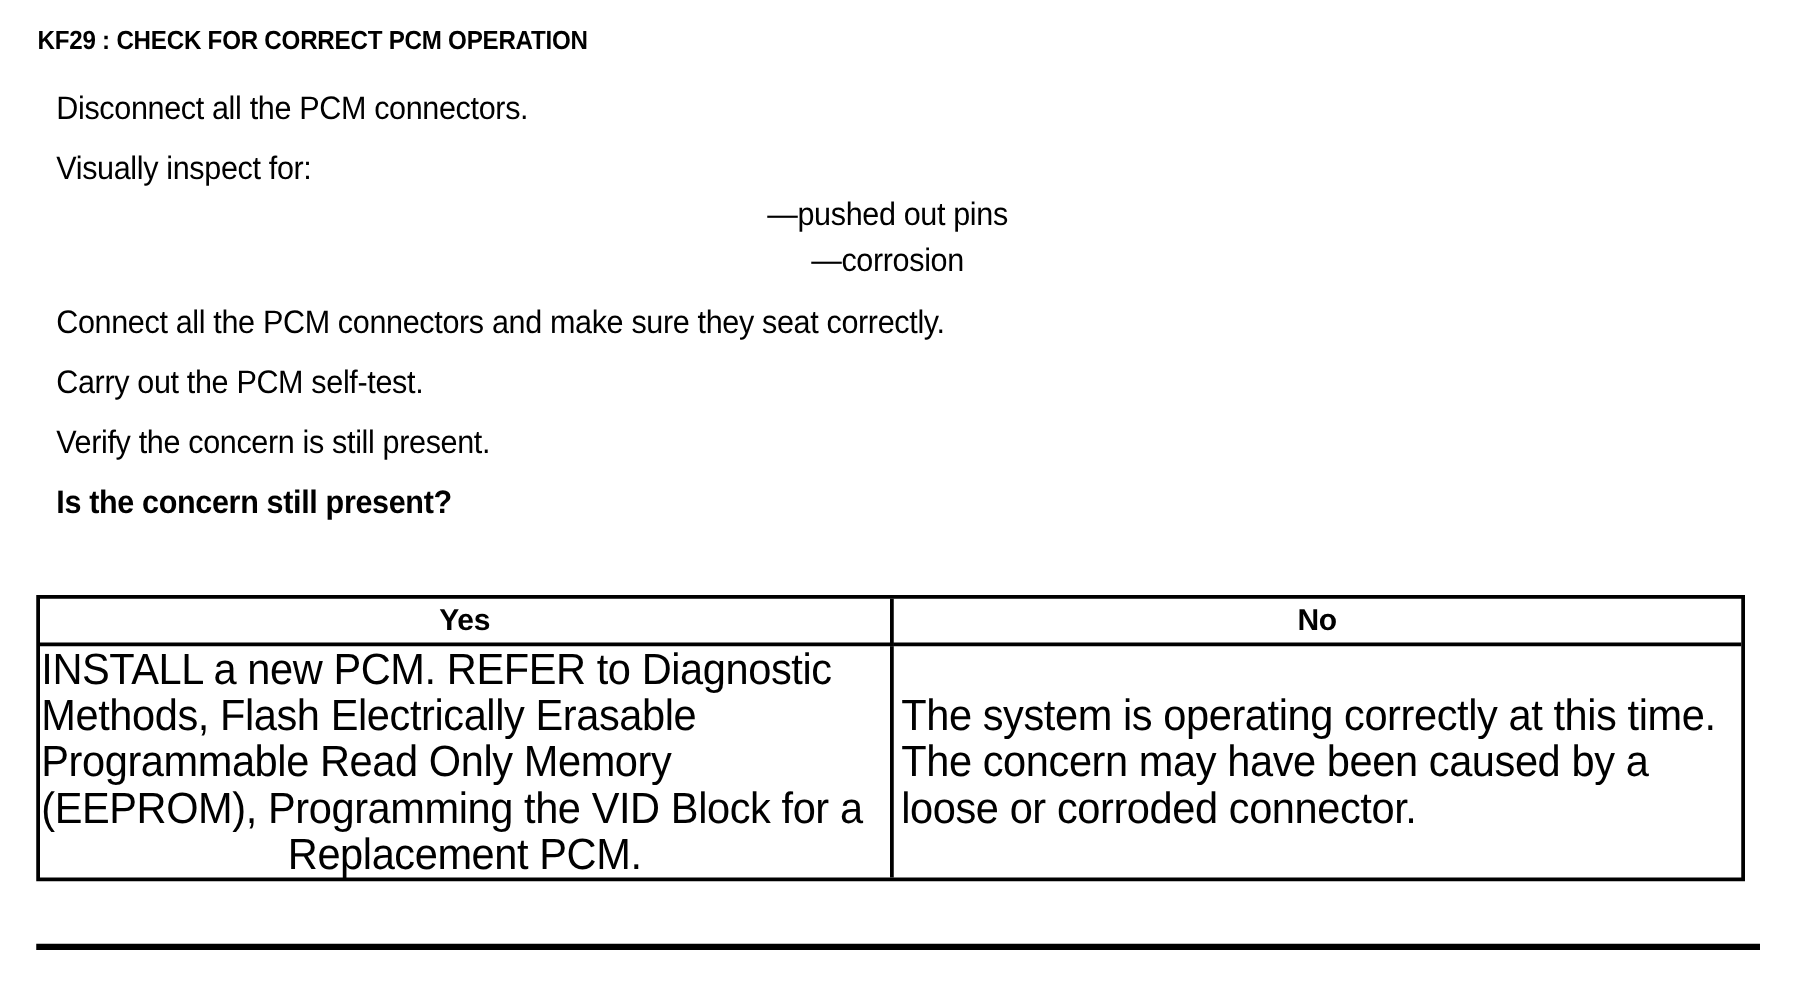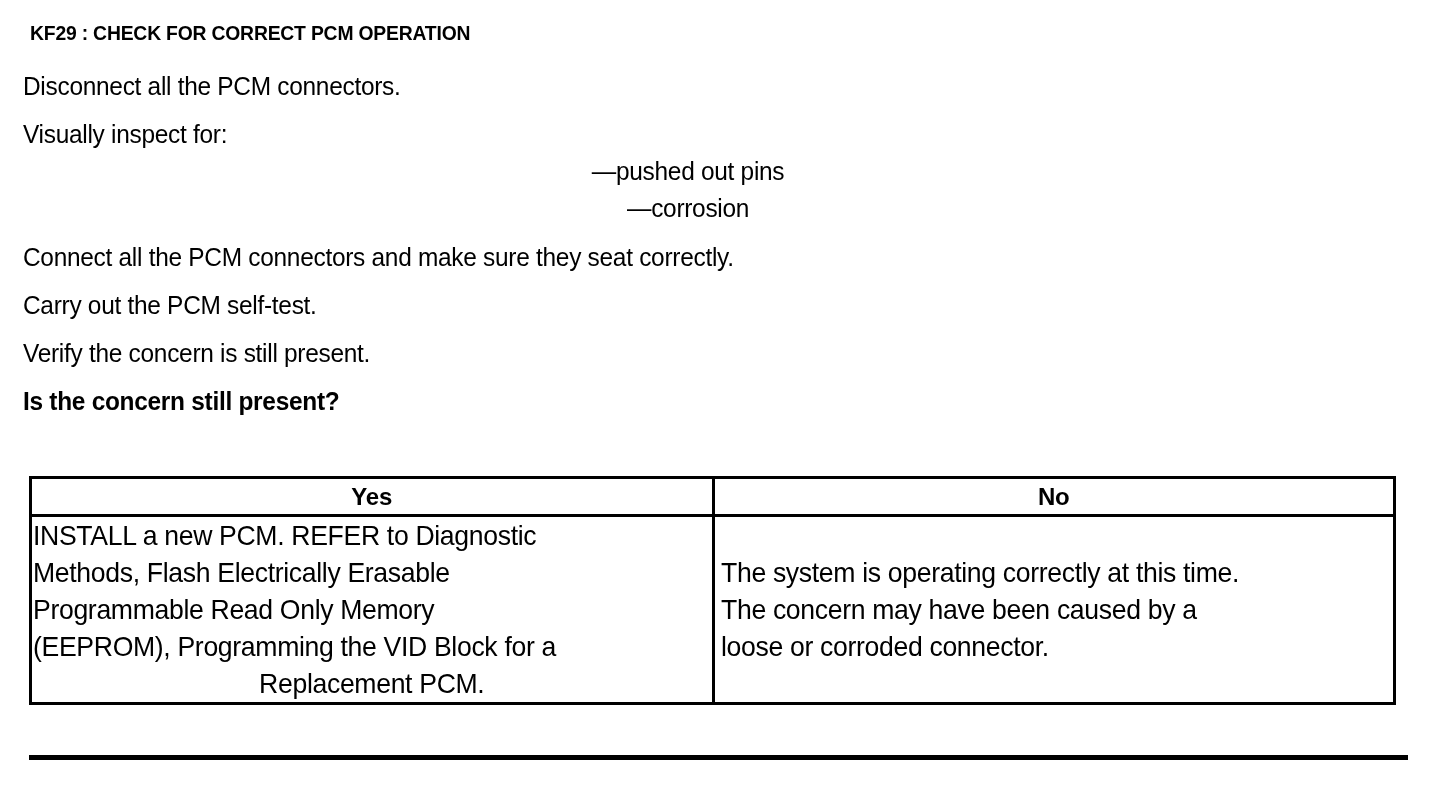--- a/index.html
+++ b/index.html
@@ -35,21 +35,21 @@
     font-weight: bold;
     letter-spacing: -0.2px;
     transform: scaleX(0.92);
     transform-origin: left top;
     white-space: nowrap;
   }
 
   
   .procedure {
     position: absolute;
-    left: 23px;
+    left: 45px;
     top: 62px;
     width: 1380px;
   }
   .proc-line {
     font-size: 26px;
     line-height: 48px;
     letter-spacing: -0.3px;
     transform: scaleX(0.94);
     transform-origin: left center;
     white-space: nowrap;
@@ -106,21 +106,21 @@
 
   .decision-table td {
     border-right: 3px solid #000;
     padding: 0;
     vertical-align: middle;
     height: 182px;
   }
   .decision-table td:last-child { border-right: none; }
 
   .cell-lines {
-    font-size: 28px;
+    font-size: 35px;
     line-height: 37px;
     letter-spacing: -0.35px;
   }
   .cell-yes { padding: 0 1px 0 1px; }
   .cell-no  { padding: 0 0 0 6px; }
 
   .cell-line {
     white-space: nowrap;
     transform: scaleX(0.95);
     transform-origin: left center;

